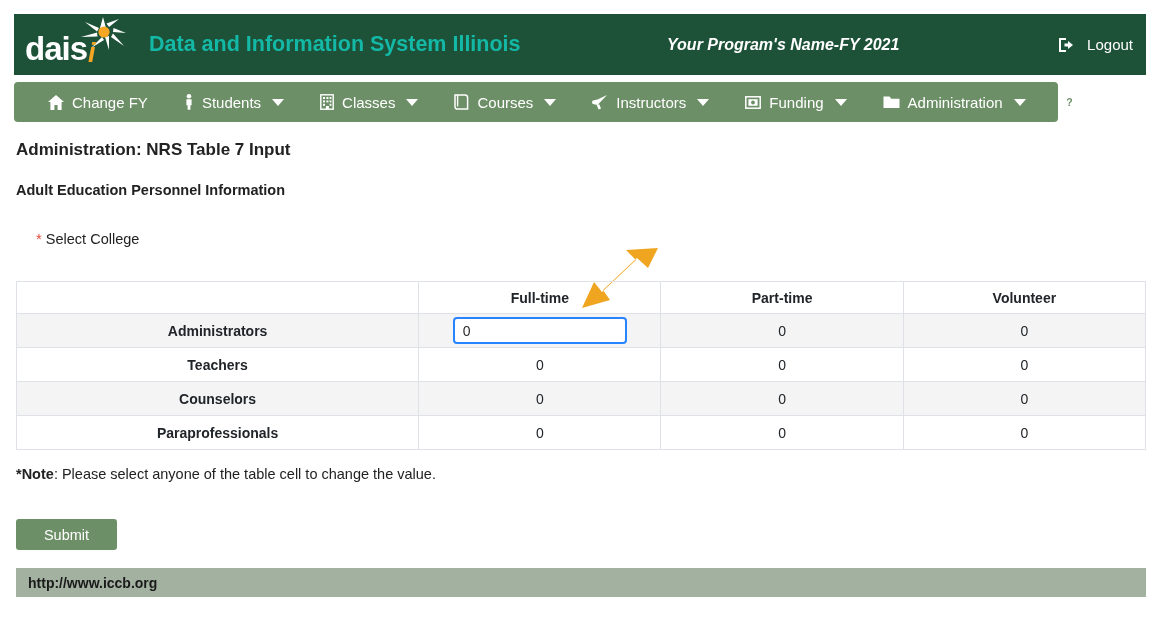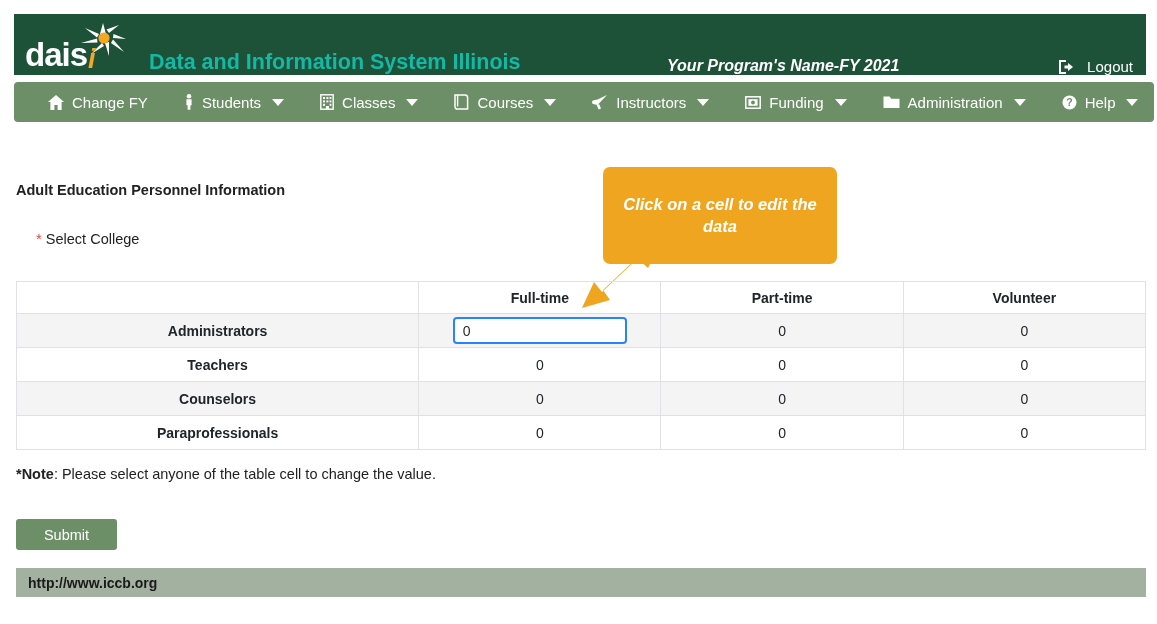--- a/index.html
+++ b/index.html
@@ -13,21 +13,21 @@
 
   .page { position: relative; width: 1157px; height: 624px; }
 
   
   .header {
     position: absolute;
     left: 14px; top: 14px;
     width: 1132px; height: 61px;
     background: #1d5239;
     display: flex;
-    align-items: flex-end;
+    align-items: center;
   }
   .logo-block {
     display: flex; align-items: flex-end;
     margin-left: 11px;
     position: relative;
     width: 104px; height: 48px;
   }
   .logo-text {
     font-size: 33px;
     font-weight: bold;
@@ -76,21 +76,21 @@
     color: #ffffff;
     font-size: 15px;
     cursor: pointer;
     white-space: nowrap;
   }
 
   
   .nav {
     position: absolute;
     left: 14px; top: 82px;
-    width: 1140px; height: 40px;
+    width: 1044px; height: 40px;
     background: #6d8f67;
     border-radius: 4px;
     display: flex;
     align-items: center;
     padding-left: 16px;
   }
   .nav-item {
     display: flex;
     align-items: center;
     gap: 8px;
@@ -376,31 +376,31 @@
             <circle cx="7.5" cy="7.5" r="7" fill="#ffffff"></circle>
             <text x="7.5" y="11.3" font-size="10.5" font-weight="bold" text-anchor="middle" fill="#6d8f67" font-family="Liberation Sans, sans-serif">?</text>
           </svg>
       </span>
       <span>Help</span>
       <span class="caret"></span>
     </div>
 
   </div>
 
+  <div class="page-title">Administration: NRS Table 7 Input</div>
   <div class="section-title">Adult Education Personnel Information</div>
 
   <div class="select-row">
     <span class="req-star">*</span>
     <span class="select-label">Select College</span>
   </div>
 
   <svg class="callout-arrow" viewBox="0 0 80 62">
     <path d="M78 0 L46 2 L56 12 L22 44 L14 34 L2 60 L30 52 L23 42 L57 10 L68 20 Z" fill="#f0a521"></path>
   </svg>
-  <div class="callout">Click on a cell to edit the data</div>
 
   <table class="tbl">
     <colgroup>
       <col class="col-label">
         <col class="col-data">
         <col class="col-data">
         <col class="col-data">
     </colgroup>
     <thead>
       <tr>

